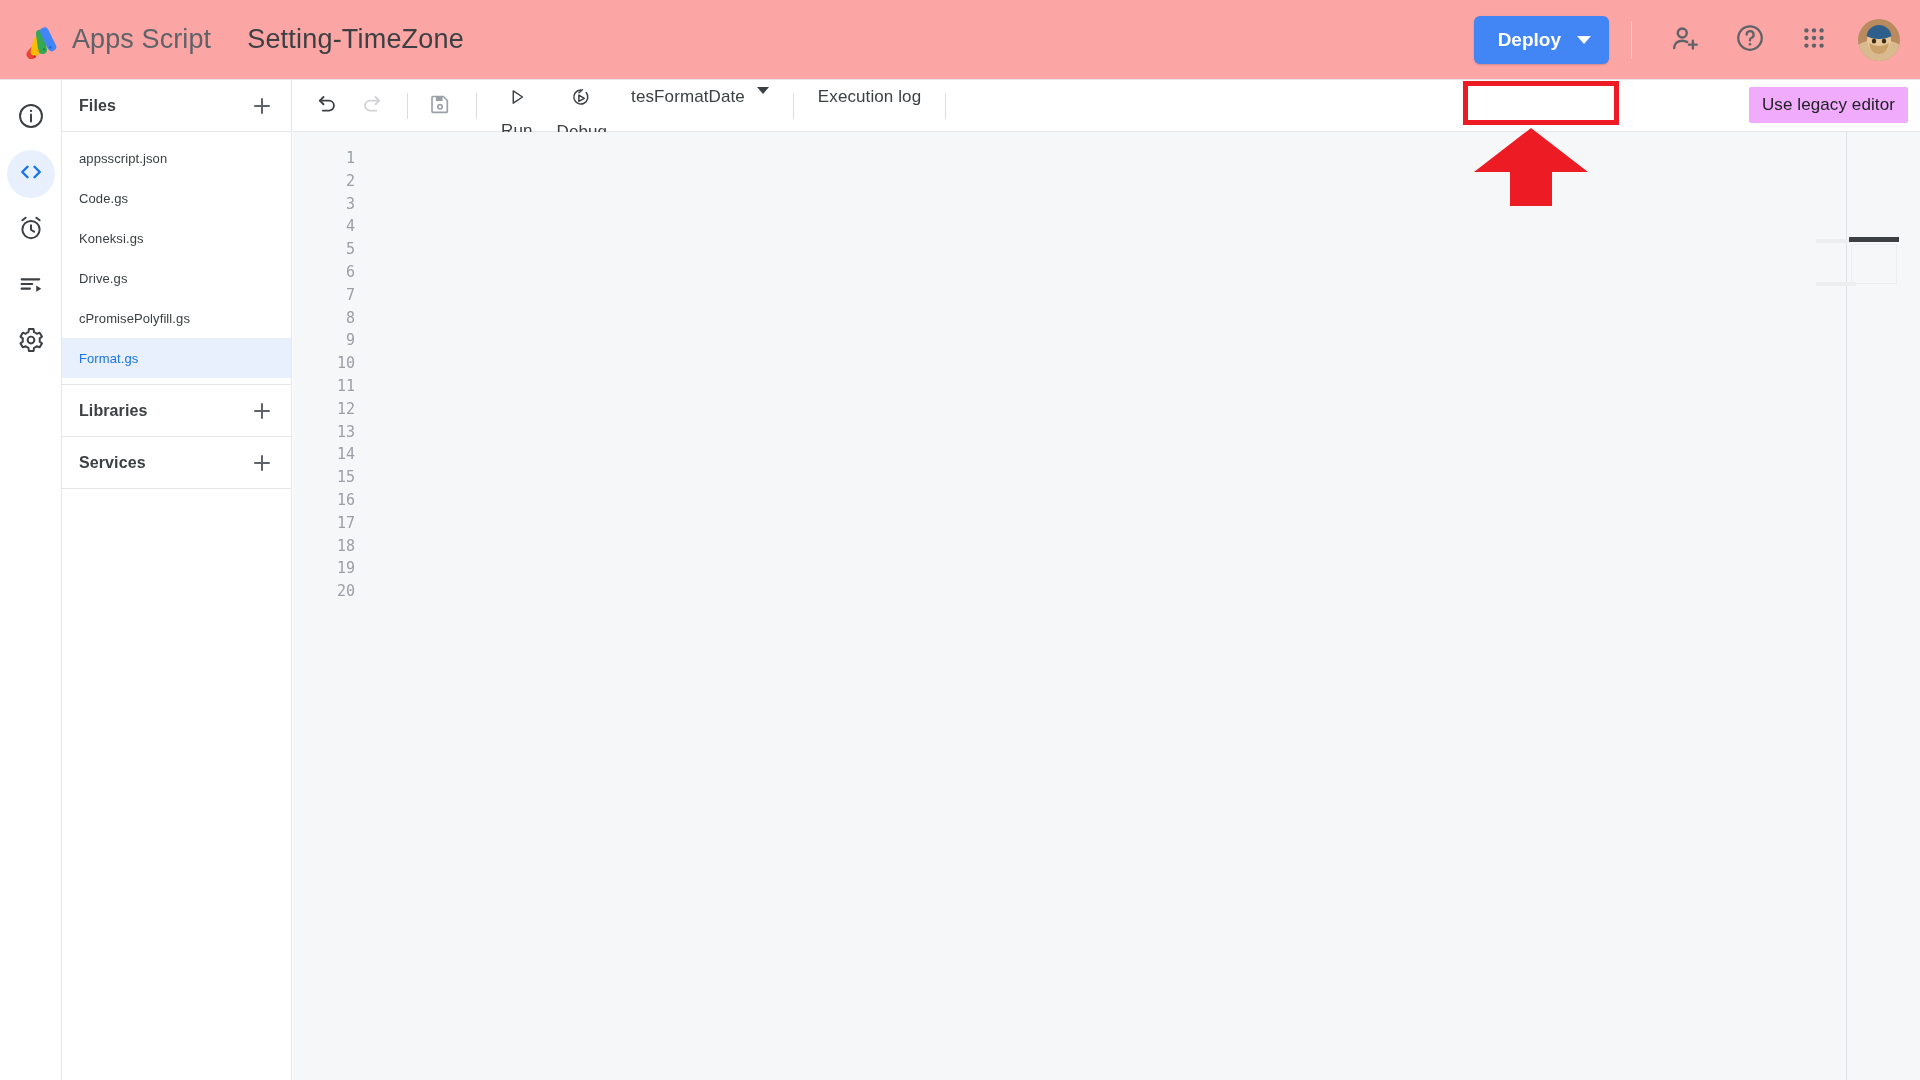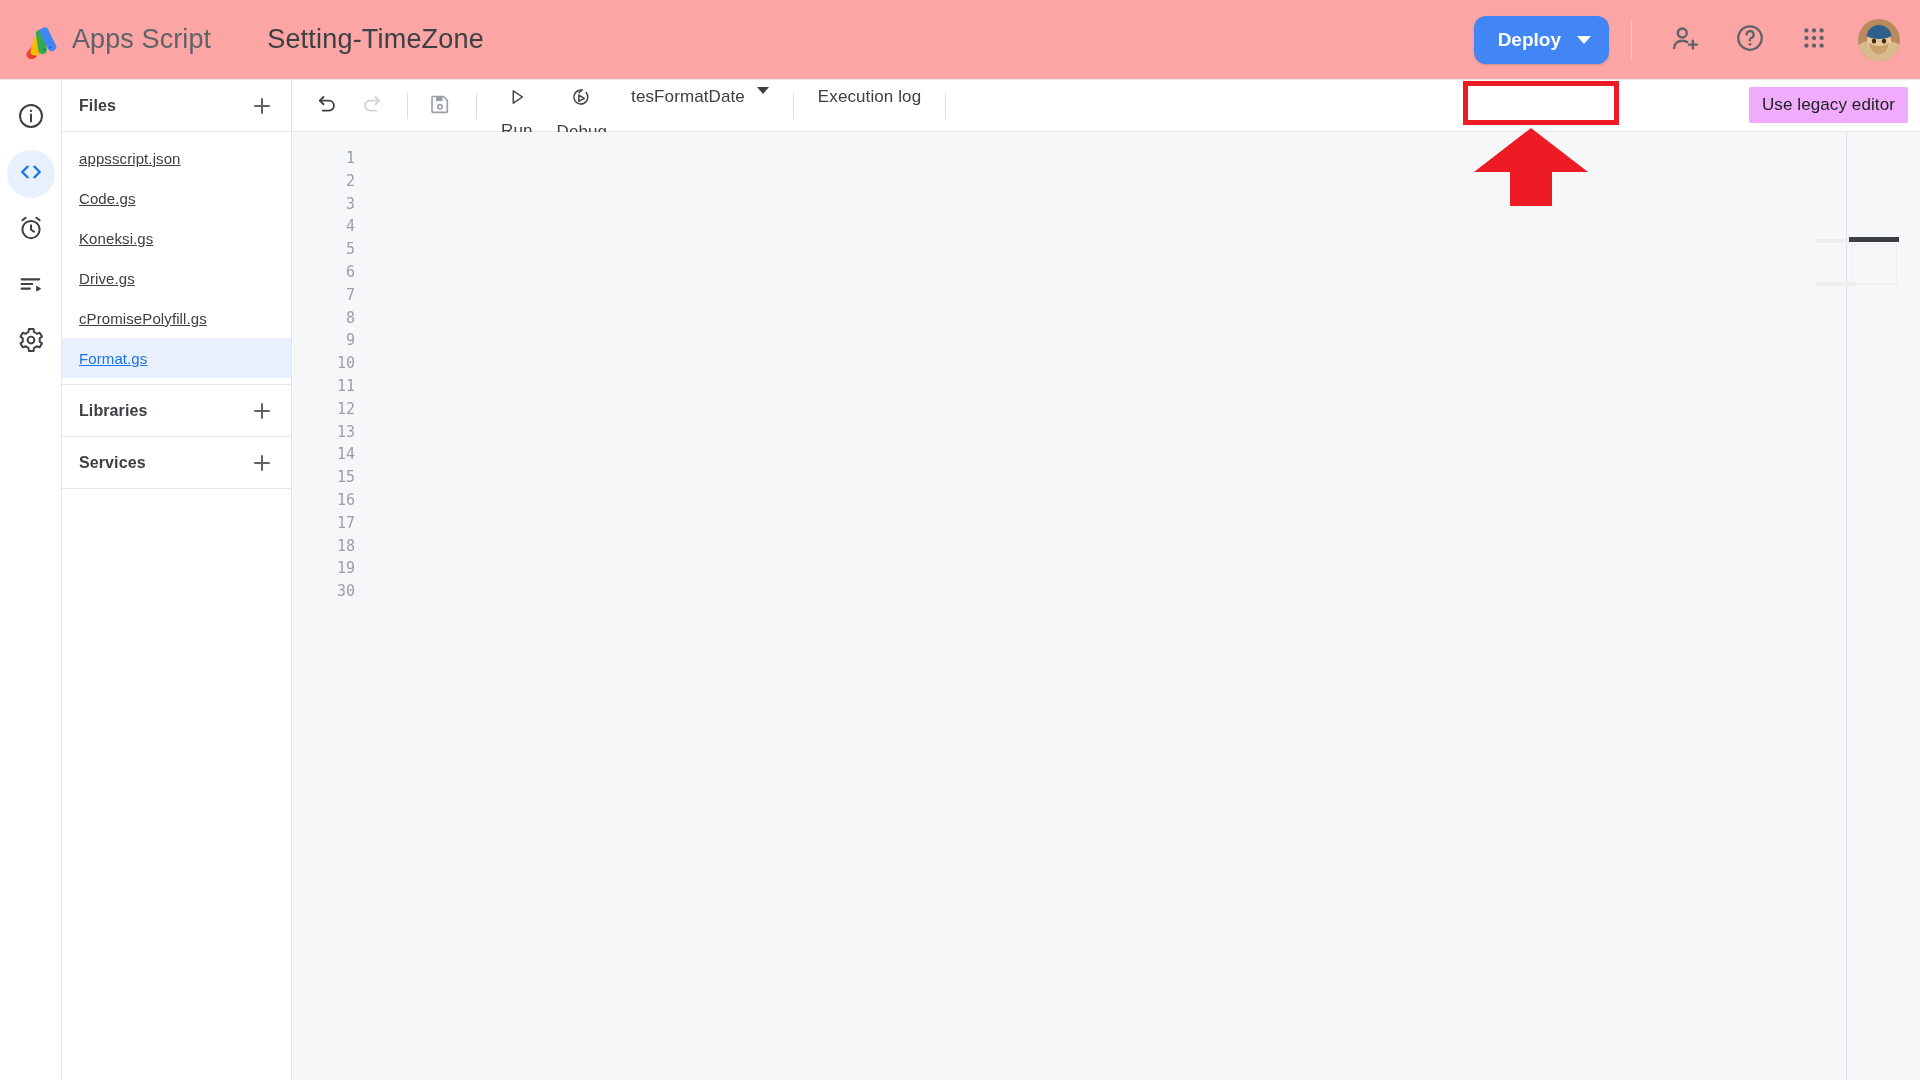--- a/index.html
+++ b/index.html
@@ -23,31 +23,31 @@
     display: flex; align-items: center;
     margin-left: 22px;
     gap: 12px;
   }
   .logo { width: 38px; height: 38px; display: block; }
   .brand-name {
     font-size: 27px; color: #5f6368; letter-spacing: 0.1px;
     font-weight: 400;
   }
   .project-title {
-    margin-left: 56px;
+    margin-left: 36px;
     font-size: 27px; color: #3c4043; font-weight: 400;
     letter-spacing: 0.2px;
   }
   .appbar-right {
     margin-left: auto; display: flex; align-items: center;
     margin-right: 20px; gap: 0;
   }
   .deploy-btn {
     background: #4285f4; color: #fff;
-    height: 48px; border-radius: 12px;
+    height: 48px; border-radius: 6px;
     display: flex; align-items: center; gap: 16px;
     padding: 0 18px 0 24px; border: none; cursor: pointer;
     font-size: 19px; font-weight: bold;
     font-family: "Liberation Sans", sans-serif;
     box-shadow: 0 1px 2px rgba(60,64,67,.25);
   }
   .deploy-caret {
     width: 0; height: 0;
     border-left: 7px solid transparent;
     border-right: 7px solid transparent;
@@ -108,23 +108,22 @@
   .plus-btn {
     margin-left: auto; margin-right: 12px;
     width: 34px; height: 34px;
     display: flex; align-items: center; justify-content: center;
     border-radius: 50%; cursor: pointer;
   }
   .file-list { padding: 6px 0 6px 0; }
   .file-item {
     height: 40px; display: flex; align-items: center;
     padding-left: 17px;
-    font-size: 15px; color: #3c4043; cursor: pointer;
+    font-size: 13px; color: #3c4043; cursor: pointer;
     letter-spacing: .1px;
-    text-decoration: underline;
   }
   .file-item.selected { background: #e8f0fe; color: #1a73e8; }
   .files-divider { height: 1px; background: #e4e6e8; }
 
   
   .editor-wrap {
     position: absolute; top: 80px; left: 293px;
     width: 1627px; height: 1000px;
     background: #f6f7f9;
   }
@@ -506,21 +505,21 @@
       <div>10</div>
       <div>11</div>
       <div>12</div>
       <div>13</div>
       <div>14</div>
       <div>15</div>
       <div>16</div>
       <div>17</div>
       <div>18</div>
       <div>19</div>
-      <div>30</div>
+      <div>20</div>
     </div>
 
     <div class="code-surface"></div>
 
     <div class="ruler"></div>
     <div class="minimap-line1"></div>
     <div class="minimap-mark"></div>
     <div class="minimap-ghost"></div>
     <div class="minimap-line2"></div>
   </div>

